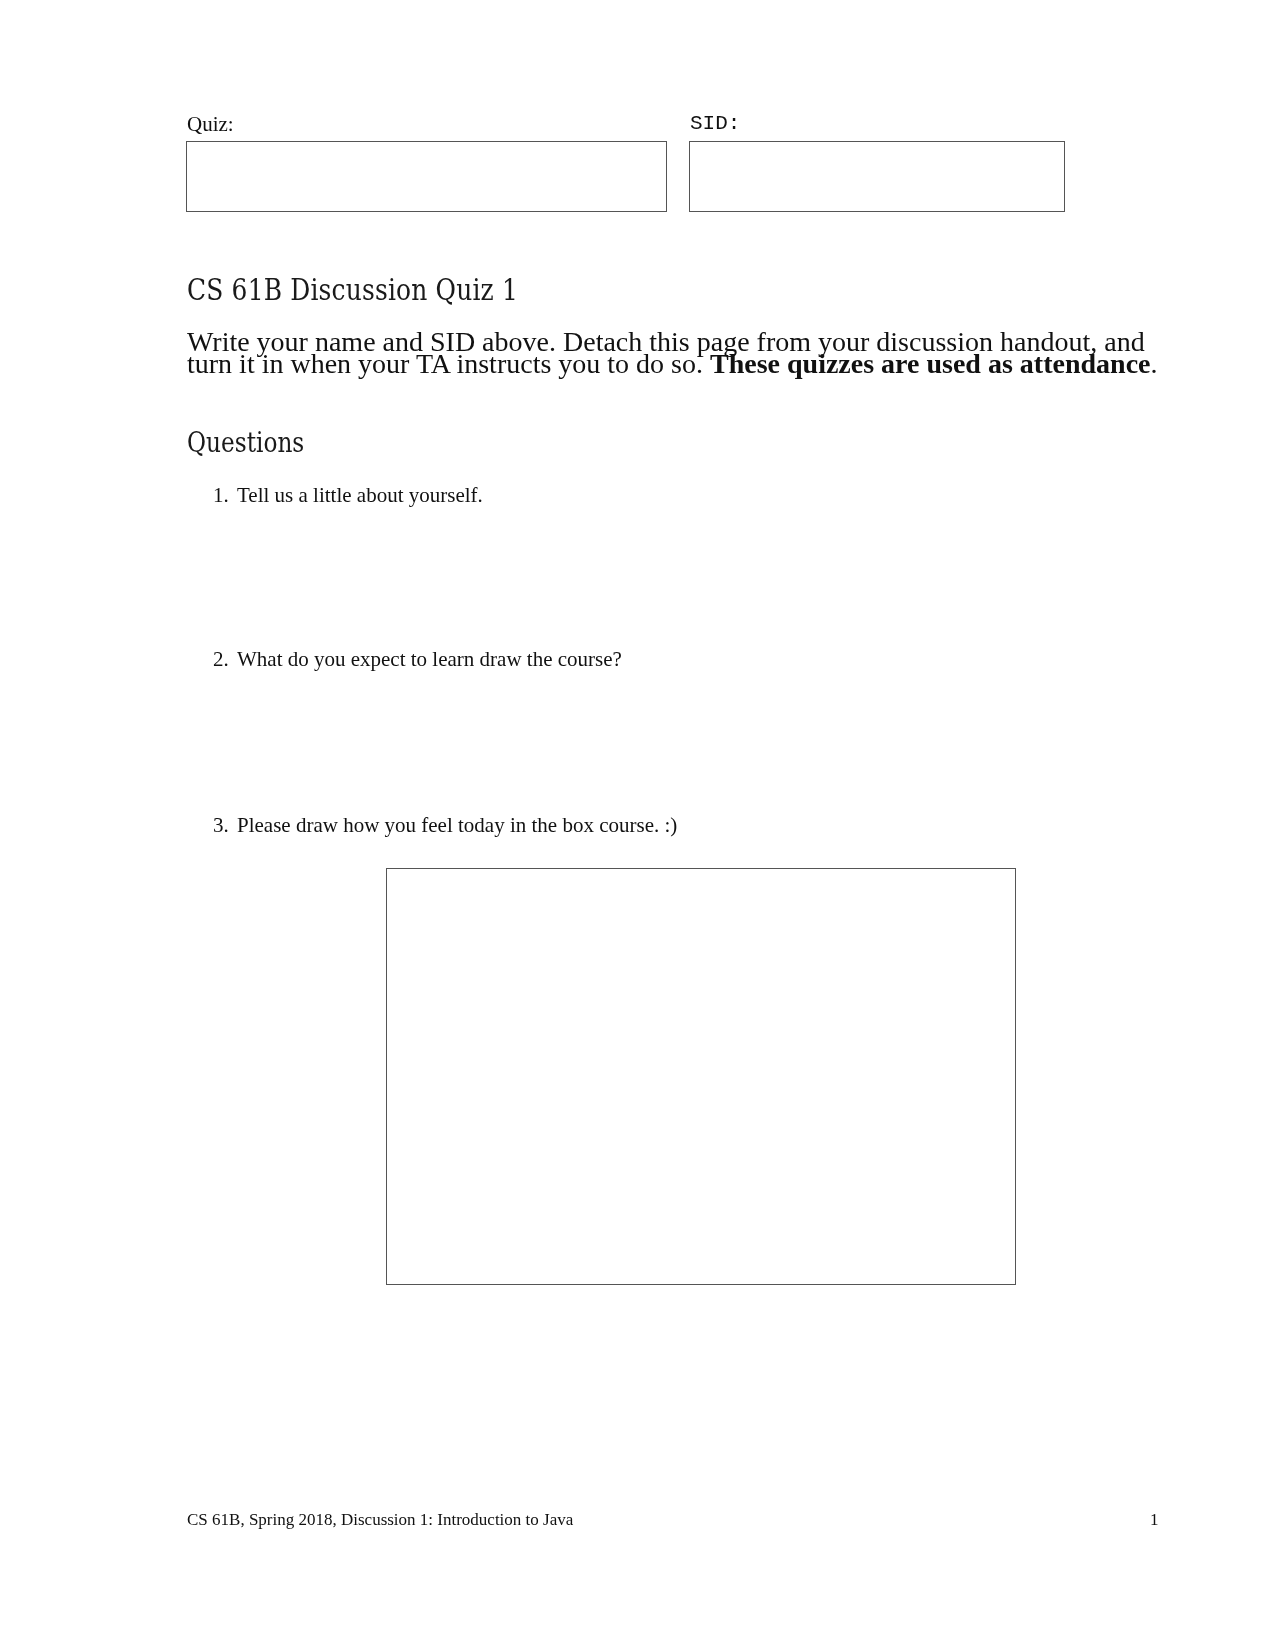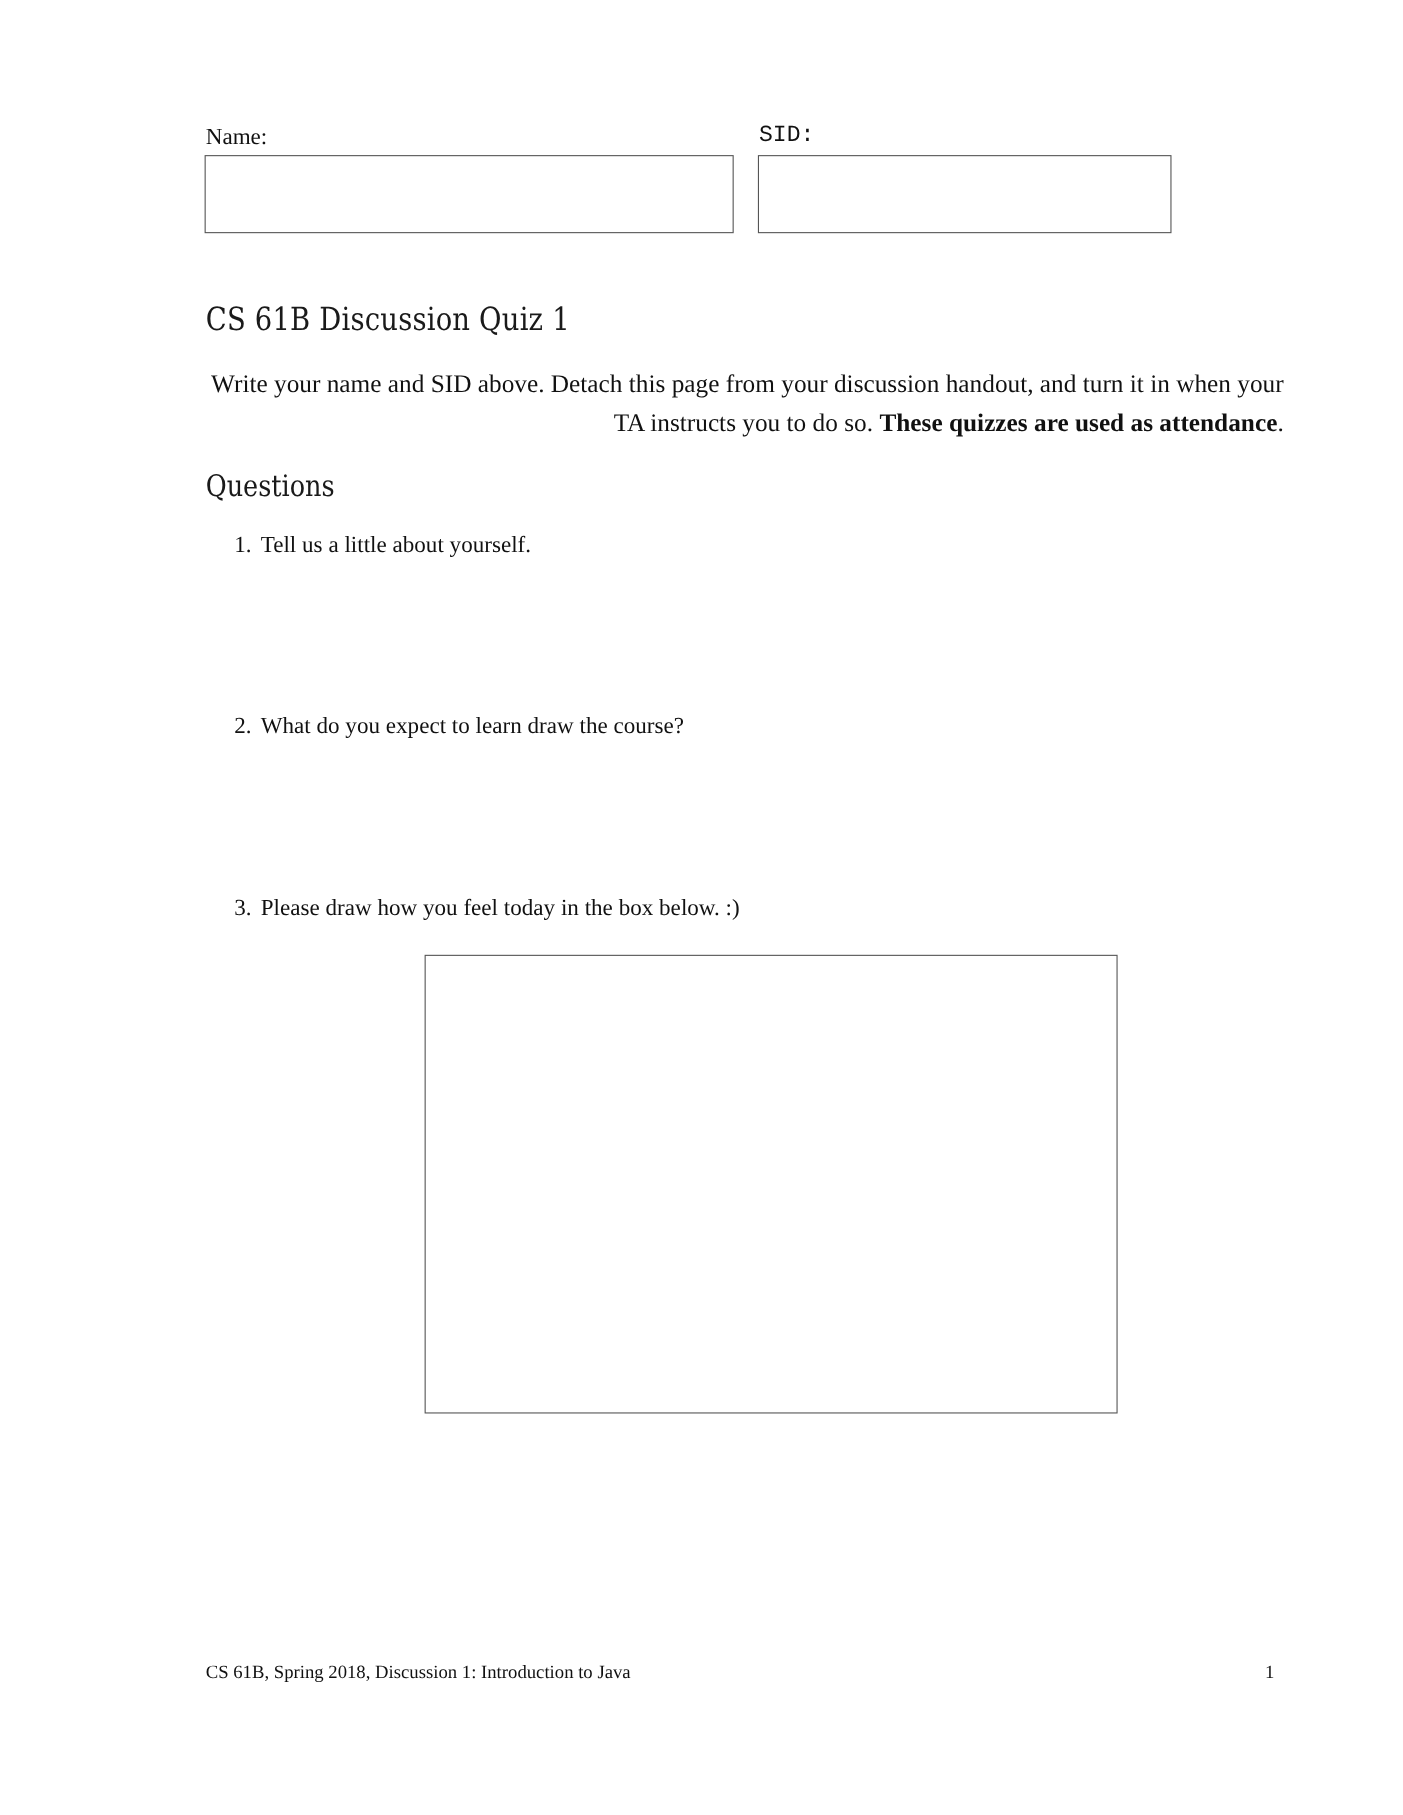--- a/index.html
+++ b/index.html
@@ -15,37 +15,37 @@
       border: 1.5px solid #555555;
       background: #ffffff;
     }
     .title {
       font-size: 29px; line-height: 34px; letter-spacing: 0.2px;
       font-family: "DejaVu Serif", "Liberation Serif", serif;
       font-weight: normal; transform: scaleX(0.86); transform-origin: left;
       color: #1a1a1a;
     }
     .para {
-      font-size: 23px; line-height: 36px; width: 980px; text-align: right;
+      font-size: 28px; line-height: 22px; width: 980px;
     }
     .para b { font-weight: bold; }
     .section {
       font-size: 27px; line-height: 32px;
       font-family: "DejaVu Serif", "Liberation Serif", serif;
       transform: scaleX(0.86); transform-origin: left; color: #1a1a1a;
     }
     .q { font-size: 21px; line-height: 26px; }
     .q .num { position: absolute; left: 0; }
     .q .txt { position: absolute; left: 24px; white-space: nowrap; }
     .footer { font-size: 17px; line-height: 20px; }
   </style>
 </head>
 <body>
 
-<div class="abs label" style="left:187px; top:112px;">Name:</div>
+<div class="abs label" style="left:187px; top:112px;">Quiz:</div>
 <div class="box" style="left:186px; top:141px; width:481px; height:71px;">
   <span></span>
 </div>
 
 <div class="abs label" style="left:690px; top:112px;font-family:Liberation Mono, monospace;">SID:</div>
 <div class="box" style="left:689px; top:141px; width:376px; height:71px;">
   <span></span>
 </div>
 
 <div class="abs title" style="left:187px; top:273px;">CS 61B Discussion Quiz 1</div>
@@ -61,19 +61,19 @@
   <span class="txt">Tell us a little about yourself.</span>
 </div>
 
 <div class="abs q" style="left:213px; top:646px; width:700px; height:26px;">
   <span class="num">2.</span>
   <span class="txt">What do you expect to learn draw the course?</span>
 </div>
 
 <div class="abs q" style="left:213px; top:812px; width:700px; height:26px;">
   <span class="num">3.</span>
-  <span class="txt">Please draw how you feel today in the box below. :)</span>
+  <span class="txt">Please draw how you feel today in the box course. :)</span>
 </div>
 
 <div class="box" style="left:386px; top:868px; width:630px; height:417px;"></div>
 
 <div class="abs footer" style="left:187px; top:1510px;">CS 61B, Spring 2018, Discussion 1: Introduction to Java</div>
 <div class="abs footer" style="left:1150px; top:1510px;">1</div>
 
 </body></html>

